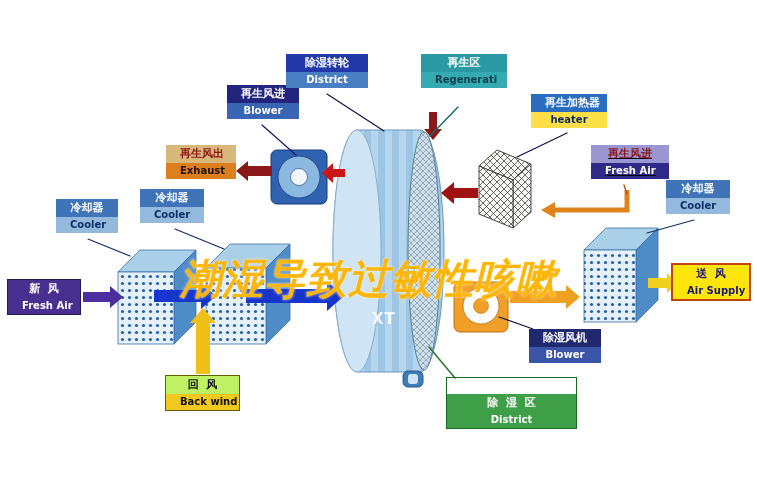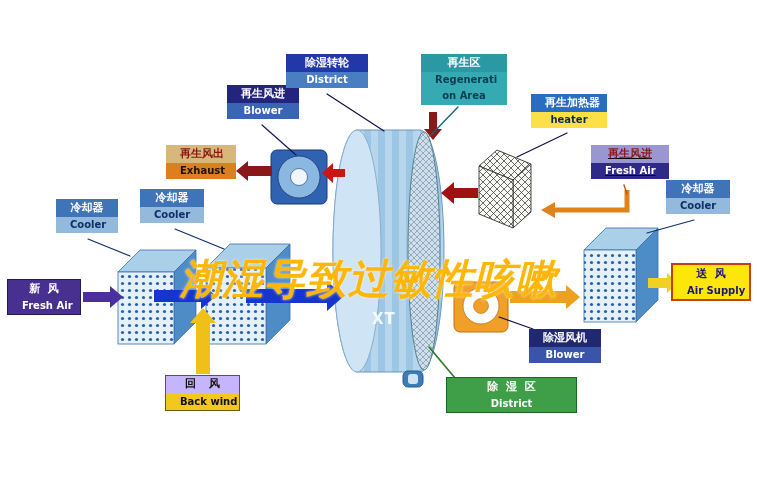--- a/index.html
+++ b/index.html
@@ -122,21 +122,20 @@
   </div>
 
   <div class="lb" style="left:286px;top:54px;width:82px;">
     <div class="r" style="background:#2238a8;color:#fff;">除湿转轮</div>
     <div class="r en" style="background:#4a7ec2;color:#fff;">District</div>
   </div>
 
   <div class="lb" style="left:421px;top:54px;width:86px;">
     <div class="r" style="background:#2b99a4;color:#fff;">再生区</div>
     <div class="r en" style="background:#35aab2;color:#0b3d55;">Regenerati</div>
-    <div class="r en" style="background:#35aab2;color:#0b3d55;">on Area</div>
   </div>
 
   <div class="lb" style="left:531px;top:94px;width:76px;">
     <div class="r" style="background:#2a6cc0;color:#fff;">再生加热器</div>
     <div class="r en" style="background:#fde047;color:#0a2a5a;">heater</div>
   </div>
 
   <div class="lb" style="left:166px;top:145px;width:70px;">
     <div class="r" style="background:#d8b87a;color:#8b1515;">再生风出</div>
     <div class="r en" style="background:#dd7f1e;color:#201000;">Exhaust</div>
@@ -151,31 +150,31 @@
     <div class="r" style="background:#3f74b8;color:#fff;">冷却器</div>
     <div class="r en" style="background:#93b9dd;color:#0f2f66;">Cooler</div>
   </div>
 
   <div class="lb" style="left:7px;top:279px;width:74px;border:1px solid #241a52;">
     <div class="r" style="background:#47308f;color:#fff;">新  风</div>
     <div class="r en" style="background:#47308f;color:#fff;">Fresh Air</div>
   </div>
 
   <div class="lb" style="left:165px;top:375px;width:75px;border:1px solid #6a5a00;">
-    <div class="r" style="background:#c4b5fd;color:#111;font-family:Liberation Mono, monospace;">回  风</div>
+    <div class="r" style="background:#bef264;color:#111;">回  风</div>
     <div class="r en" style="background:#f0c81e;color:#111;">Back wind</div>
   </div>
 
   <div class="lb" style="left:505px;top:329px;width:72px;margin-left:24px;">
     <div class="r" style="background:#20296f;color:#fff;">除湿风机</div>
     <div class="r en" style="background:#3a55a8;color:#fff;">Blower</div>
   </div>
 
   <div class="lb" style="left:446px;top:377px;width:131px;border:1px solid #176a20;">
-    <div class="r" style="background:#3f9f48;color:#fff;">除  湿  区</div>
+    <div class="r" style="background:#3f9f48;color:#fff;margin-top:16px;">除  湿  区</div>
     <div class="r en" style="background:#3f9f48;color:#fff;">District</div>
   </div>
 
   <div class="lb" style="left:671px;top:263px;width:80px;border:2px solid #c2410c;">
     <div class="r" style="background:#ffe60a;color:#15157a;">送  风</div>
     <div class="r en" style="background:#ffe60a;color:#15157a;">Air Supply</div>
   </div>
 
   <div class="lb" style="left:666px;top:180px;width:64px;">
     <div class="r" style="background:#3f74b8;color:#fff;">冷却器</div>

